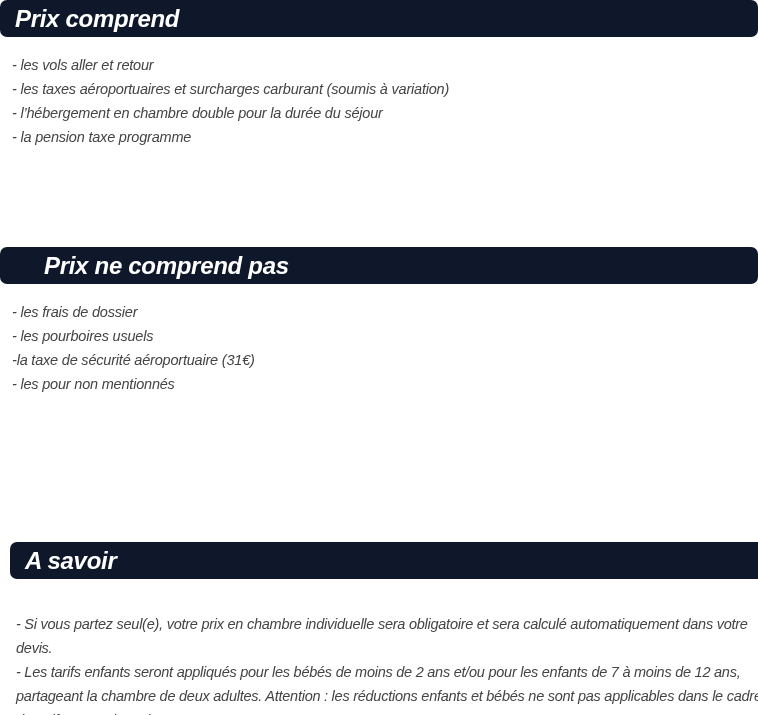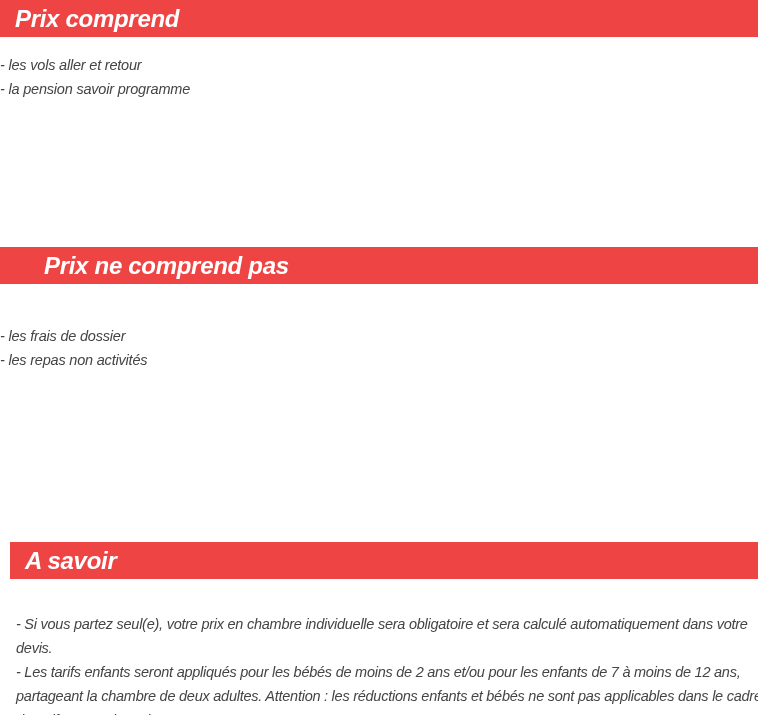--- a/index.html
+++ b/index.html
@@ -12,37 +12,38 @@
       height: 715px;
       overflow: hidden;
       position: relative;
       font-family: "Liberation Sans", "DejaVu Sans", sans-serif;
     }
     .section-bar {
       position: absolute;
       left: 0;
       width: 758px;
       height: 37px;
-      background: #ef4444;
+      background: #0f172a;
       box-sizing: border-box;
       padding-left: 15px;
+      border-radius: 7px;
     }
     .section-title {
       display: block;
       color: #ffffff;
       font-style: italic;
       font-weight: bold;
       font-size: 24px;
       line-height: 37px;
       letter-spacing: -0.3px;
       margin: 0;
     }
     .list {
       position: absolute;
-      left: 0;
+      left: 12px;
       width: 622px;
       margin: 0;
       padding: 0;
       list-style: none;
     }
     .list li {
       font-style: italic;
       font-size: 14.5px;
       line-height: 24px;
       color: #444444;
@@ -66,29 +67,33 @@
     }
   </style>
 </head>
 <body>
 
 <div class="section-bar" style="top:0;">
   <h2 class="section-title">Prix comprend</h2>
 </div>
 <ul class="list" style="top:53px;">
   <li>- les vols aller et retour</li>
-  <li>- la pension savoir programme</li>
+  <li>- les taxes aéroportuaires et surcharges carburant (soumis à variation)</li>
+  <li>- l’hébergement en chambre double pour la durée du séjour</li>
+  <li>- la pension taxe programme</li>
 </ul>
 
 <div class="section-bar" style="top:247px;padding-left:44px;">
   <h2 class="section-title">Prix ne comprend pas</h2>
 </div>
-<ul class="list" style="top:300px;margin-top:24px;">
+<ul class="list" style="top:300px;">
   <li>- les frais de dossier</li>
-  <li>- les repas non activités</li>
+  <li>- les pourboires usuels</li>
+  <li>-la taxe de sécurité aéroportuaire (31€)</li>
+  <li>- les pour non mentionnés</li>
 </ul>
 
 <div class="section-bar" style="top:542px;margin-left:10px;">
   <h2 class="section-title">A savoir</h2>
 </div>
 <div class="para" style="top:596px;">
   <p>- Si vous partez seul(e), votre prix en chambre individuelle sera obligatoire et sera calculé automatiquement dans votre devis.</p>
   <p>- Les tarifs enfants seront appliqués pour les bébés de moins de 2 ans et/ou pour les enfants de 7 à moins de 12 ans, partageant la chambre de deux adultes. Attention : les réductions enfants et bébés ne sont pas applicables dans le cadre de tarifs promotionnels.</p>
 </div>
 

